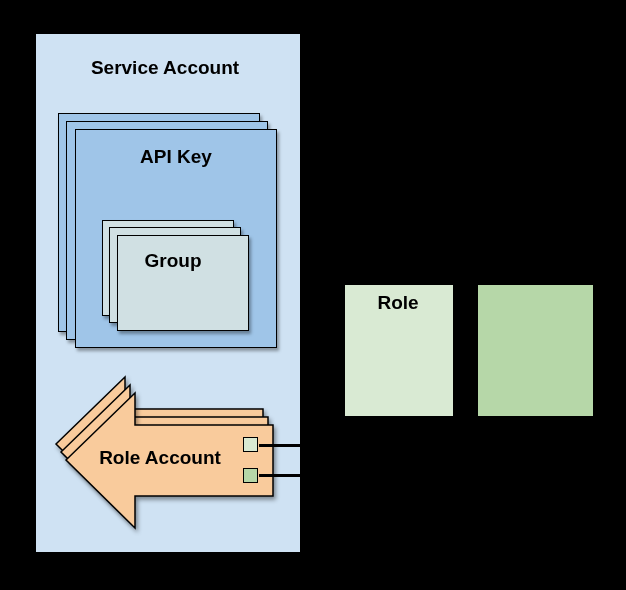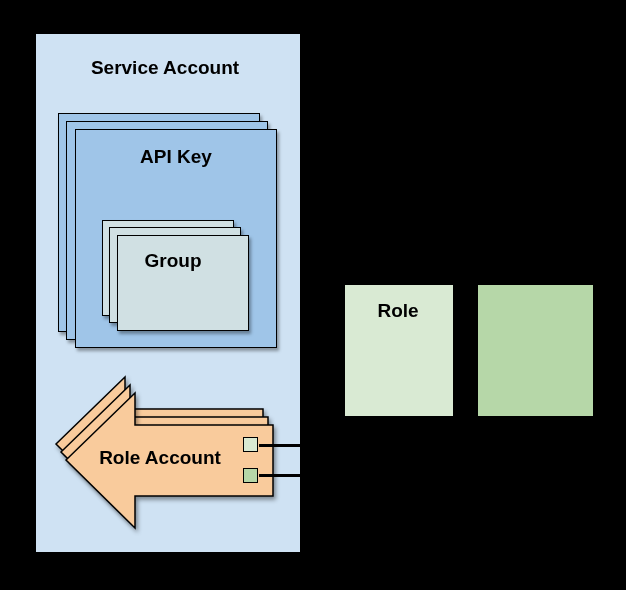--- a/index.html
+++ b/index.html
@@ -63,17 +63,17 @@
   </svg>
   <div class="lbl c" style="left:160px;top:447px;">Role Account</div>
 
   <div class="conn conn-top"></div>
   <div class="conn conn-bottom"></div>
 
   <div class="port port-top" style="background: rgb(217, 234, 211);"></div>
   <div class="port port-bottom" style="background: rgb(182, 215, 168);"></div>
 
   <div class="flat role-box" style="background: rgb(217, 234, 211);"></div>
-  <div class="lbl c" style="left:398px;top:300px;">Role</div>
+  <div class="lbl c" style="left:398px;top:292px;">Role</div>
 
   <div class="flat rg-box" style="background: rgb(182, 215, 168);"></div>
 
 </div>
 
 </body></html>

